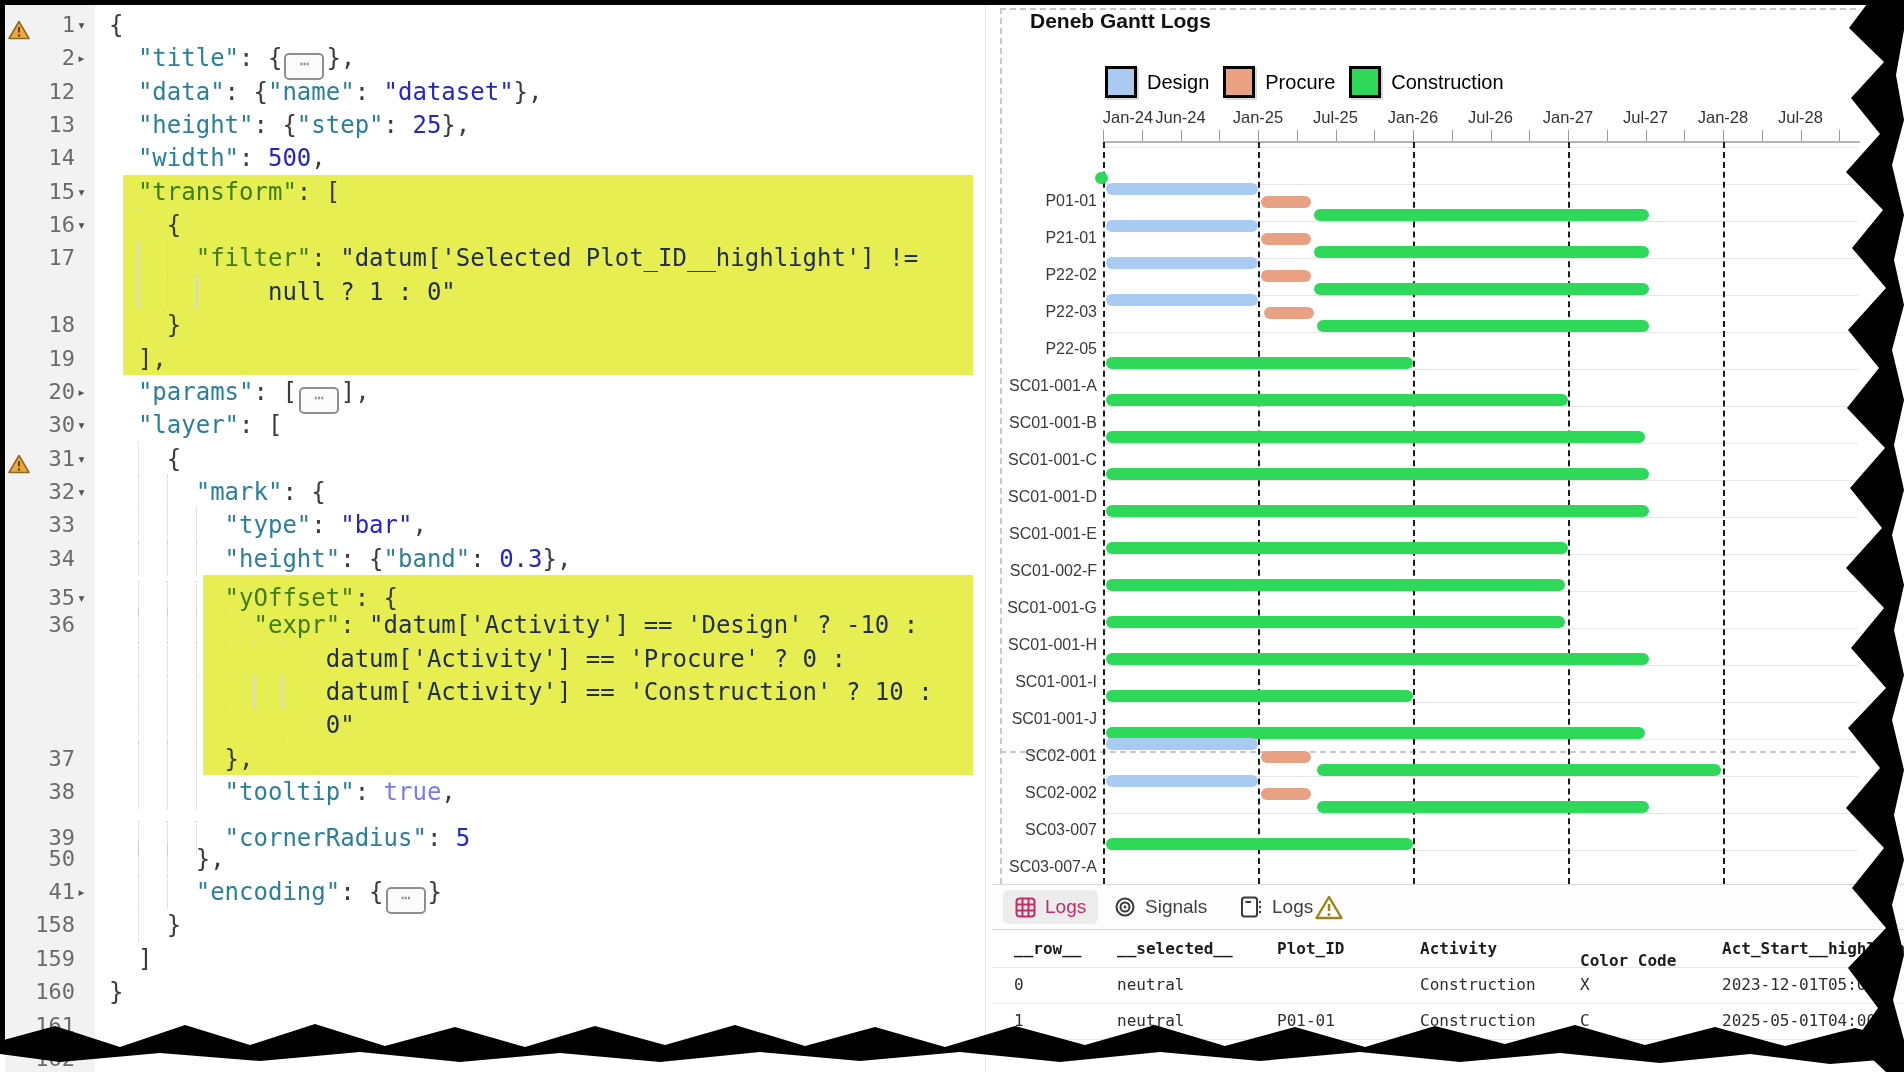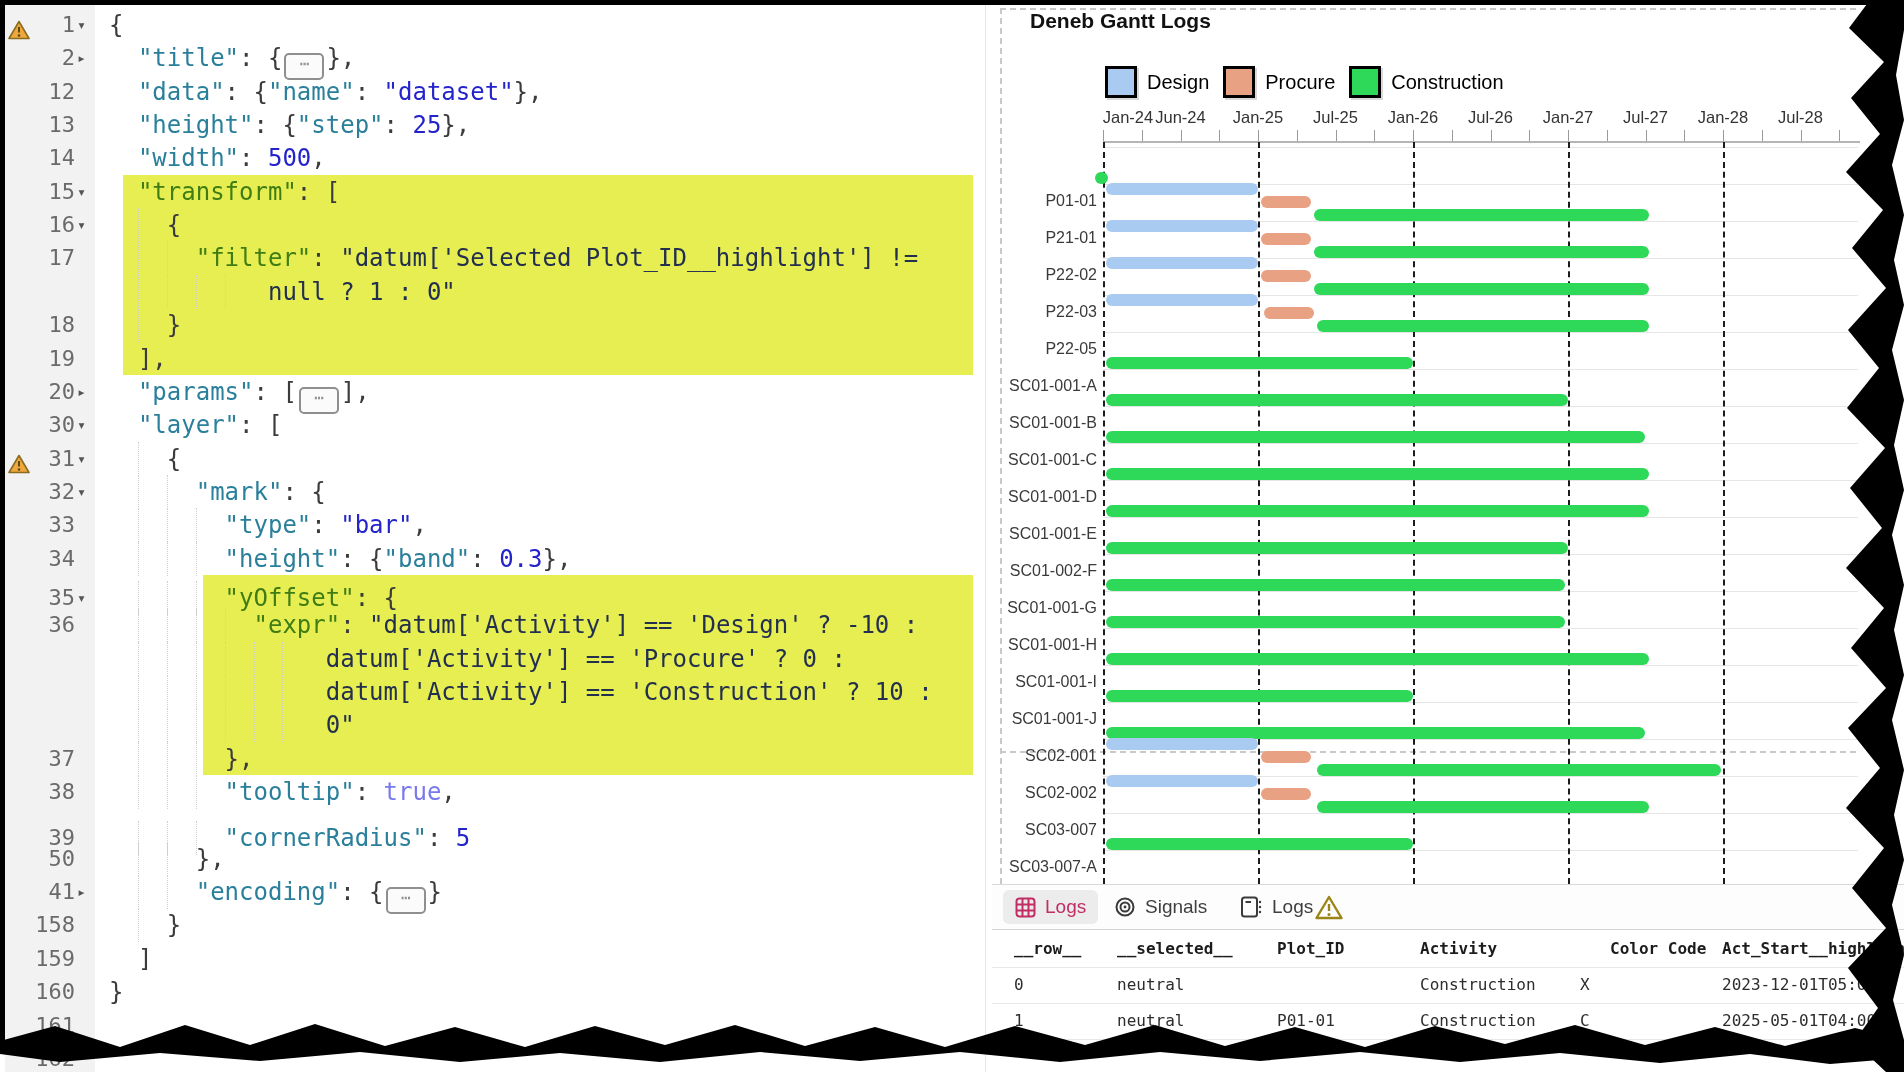--- a/index.html
+++ b/index.html
@@ -276,21 +276,21 @@
         <path d="M15 3 L27.5 24 L2.5 24 Z" fill="none" stroke="#9a8516" stroke-width="2.4" stroke-linejoin="round"></path>
         <line x1="15" y1="10" x2="15" y2="17" stroke="#9a8516" stroke-width="2.4"></line>
         <circle cx="15" cy="20.5" r="1.5" fill="#9a8516"></circle>
       </svg>
     </div>
     <div id="dtable">
         <div class="thead" style="left: 22px; top: 54px;">__row__</div>
         <div class="thead" style="left: 125px; top: 54px;">__selected__</div>
         <div class="thead" style="left: 285px; top: 54px;">Plot_ID</div>
         <div class="thead" style="left: 428px; top: 54px;">Activity</div>
-        <div class="thead" style="left: 588px; top: 54px; margin-left: 30px;">Color Code</div>
+        <div class="thead" style="left: 588px; top: 66px;">Color Code</div>
         <div class="thead" style="left: 730px; top: 54px;">Act_Start__highlight</div>
         <div class="tsep" style="top: 82px;"></div>
         <div class="tcell" style="left: 22px; top: 90px;">0</div>
         <div class="tcell" style="left: 125px; top: 90px;">neutral</div>
         <div class="tcell" style="left: 285px; top: 90px;"></div>
         <div class="tcell" style="left: 428px; top: 90px;">Construction</div>
         <div class="tcell" style="left: 588px; top: 90px;">X</div>
         <div class="tcell" style="left: 730px; top: 90px;">2023-12-01T05:00</div>
         <div class="tsep" style="top: 118px;"></div>
         <div class="tcell" style="left: 22px; top: 126px;">1</div>

